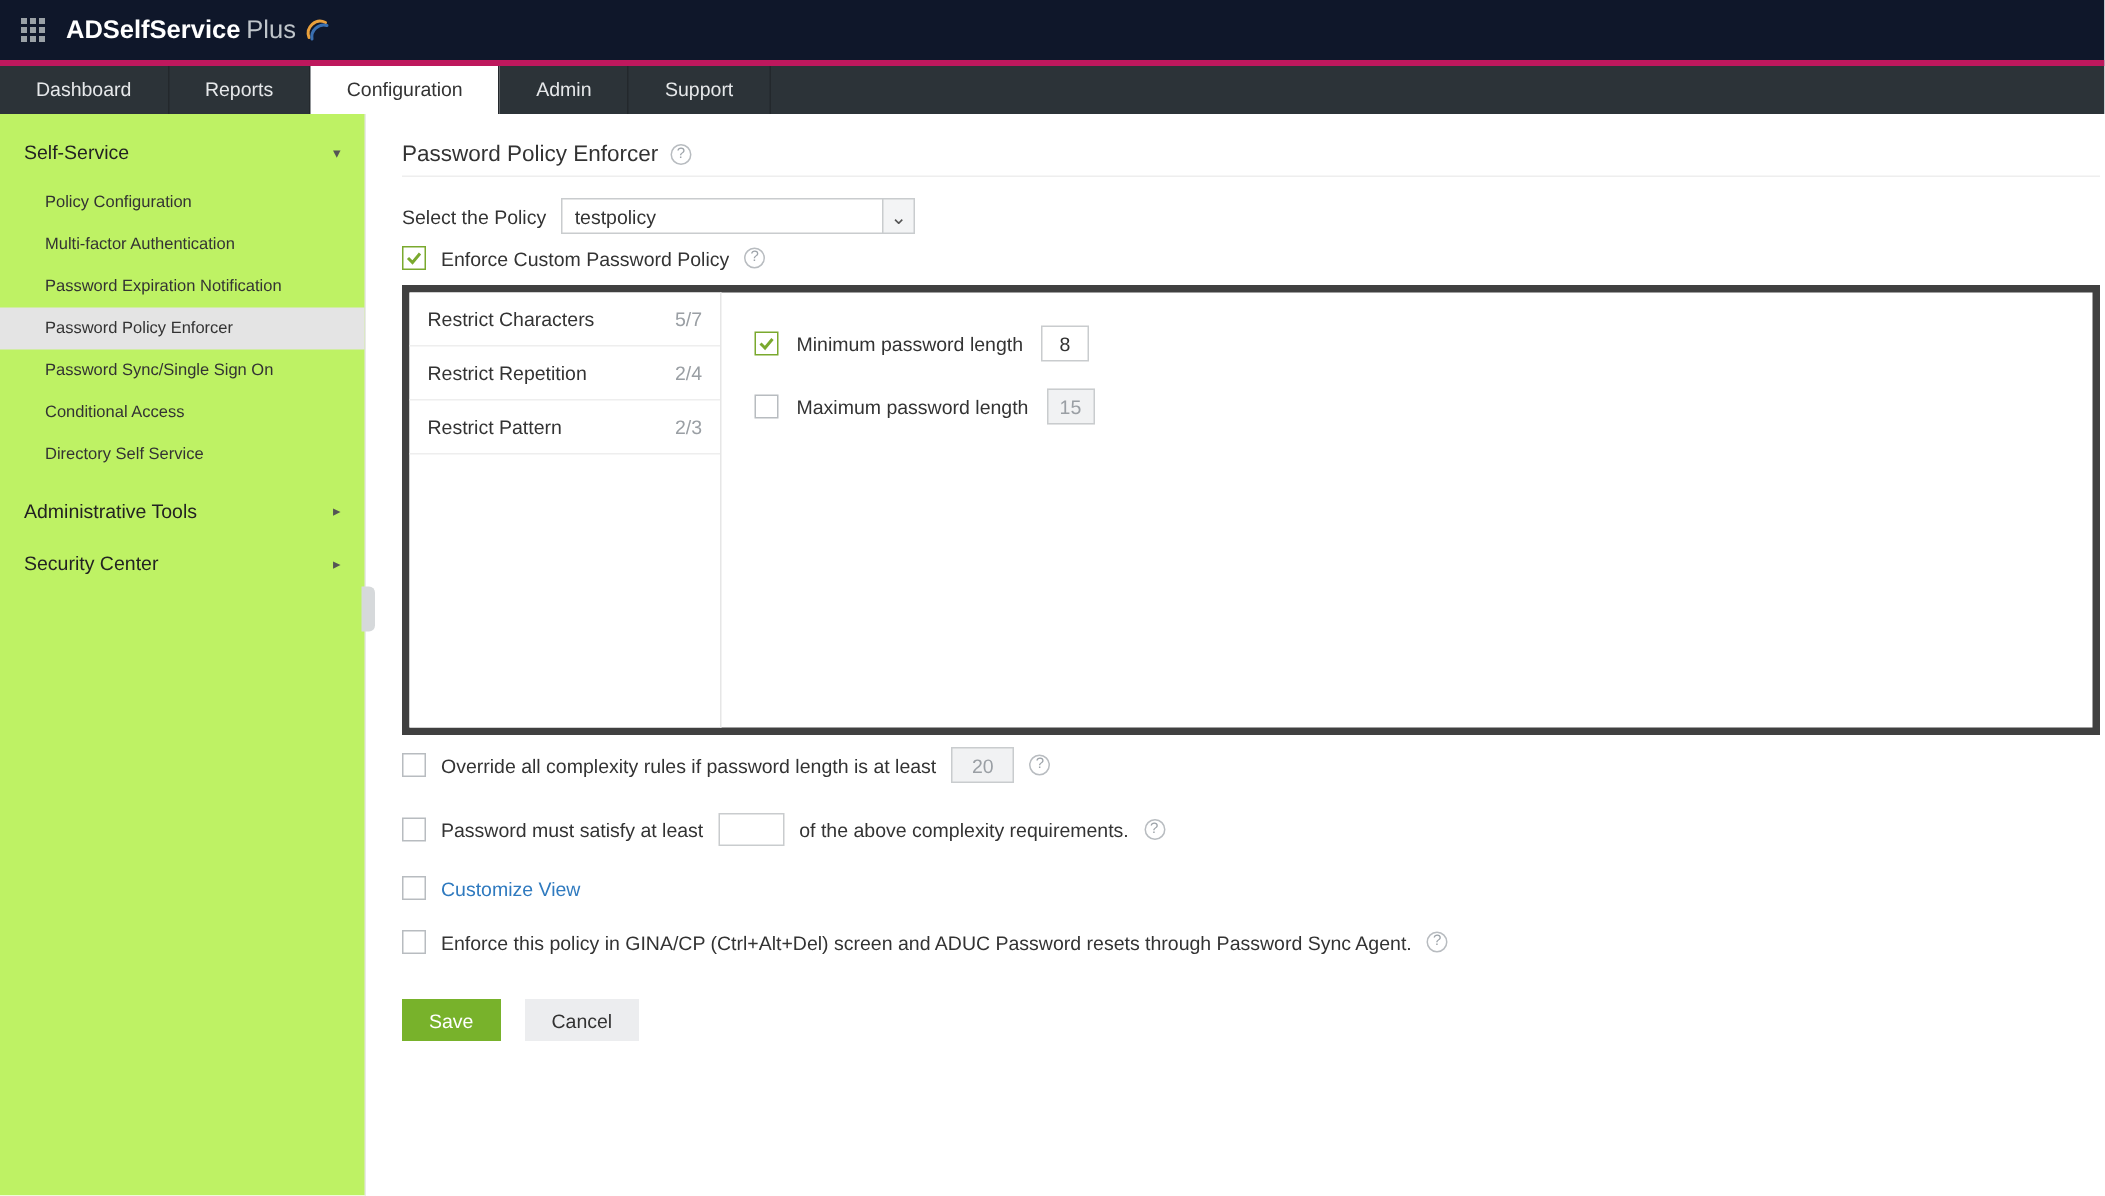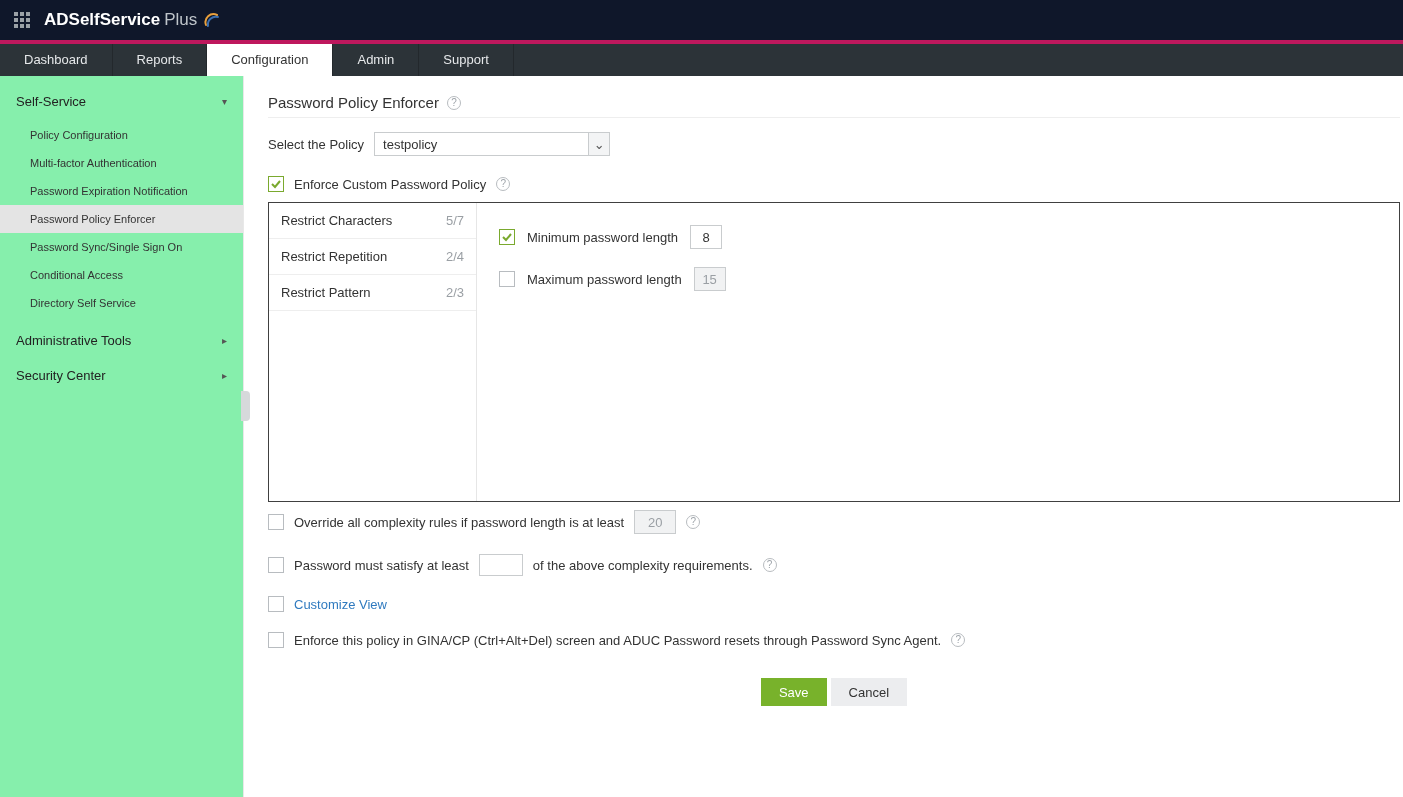--- a/index.html
+++ b/index.html
@@ -8,53 +8,53 @@
   .apps-icon{display:inline-flex;flex-wrap:wrap;width:16px;height:16px;gap:2px;margin-right:14px}
   .apps-icon span{width:4px;height:4px;background:#9aa1a6}
   .brand{color:#e8eaec;font-size:17px;font-weight:400;display:flex;align-items:center}
   .brand b{font-weight:600;color:#fff}
   .brand-plus{color:#bfc5ca;margin-left:4px}
   .brand-swirl{margin-left:6px}
   .tabbar{height:32px;background:#2c3338;display:flex}
   .tab{padding:0 24px;line-height:32px;color:#e6e8ea;font-size:13px;cursor:pointer;border-right:1px solid #23282c}
   .tab.active{background:#fff;color:#333}
   .layout{display:flex;min-height:721px}
-  .sidebar{width:244px;background:#86efac;border-right:1px solid #e8e8e8;padding-top:8px;position:relative}
+  .sidebar{width:244px;background:#bef264;border-right:1px solid #e8e8e8;padding-top:8px;position:relative}
   .side-group{padding:10px 16px;font-size:13px;color:#222;display:flex;align-items:center;justify-content:space-between;cursor:pointer}
   .side-items{padding:2px 0 6px 0}
   .side-item{padding:8px 16px 8px 30px;font-size:11px;color:#333;cursor:pointer}
   .side-item.active{background:#e4e4e4}
   .handle{position:absolute;right:-7px;top:315px;width:9px;height:30px;background:#d6d9db;border-radius:0 4px 4px 0}
   .main{flex:1;padding:18px 0 30px 24px}
   .page-title{font-size:15px;color:#333;display:flex;align-items:center;gap:8px;margin-bottom:4px}
   .hr{border-bottom:1px solid #eee;margin:6px 0 14px 0;width:1132px}
   .help{display:inline-flex;align-items:center;justify-content:center;width:14px;height:14px;border:1px solid #b8bcc0;border-radius:50%;color:#9ea4aa;font-size:10px;line-height:1}
-  .row{display:flex;align-items:center;gap:10px;margin-bottom:20px}
+  .row{display:flex;align-items:center;gap:10px;margin-bottom:8px}
   .select{display:flex;align-items:center}
   .select input{width:214px;height:24px;border:1px solid #c9ccce;border-right:none;padding:0 8px;font-size:13px;color:#333}
   .select .caret{width:22px;height:24px;border:1px solid #c9ccce;background:#f3f4f5;display:flex;align-items:center;justify-content:center;color:#555;cursor:pointer}
   .cb{width:16px;height:16px;border:1px solid #b8bcc0;display:inline-flex;align-items:center;justify-content:center;cursor:pointer;background:#fff;flex-shrink:0}
   .cb.checked{border-color:#7aa92e}
   .cb.checked svg{display:block}
   .cb svg{display:none}
-  .panel{display:flex;border:1px solid #404040;width:1132px;height:300px;margin-top:2px}
+  .panel{display:flex;border:5px solid #404040;width:1132px;height:300px;margin-top:2px}
   .panel-tabs{width:208px;border-right:1px solid #e6e6e6;display:flex;flex-direction:column;background:#fff}
   .ptab{padding:10px 12px;border-bottom:1px solid #eee;display:flex;justify-content:space-between;align-items:center;font-size:13px;color:#333;cursor:pointer}
   .ptab .cnt{color:#9a9fa4}
   .ptab.active{border-left:3px solid #85b52a;padding-left:9px;background:#fbfbfb}
   .panel-body{flex:1;padding:22px 22px}
   .opt-row{display:flex;align-items:center;gap:12px;margin-bottom:18px}
   .numbox{width:32px;height:24px;border:1px solid #c9ccce;text-align:center;font-size:13px;color:#333}
   .numbox:disabled{background:#f1f2f3;color:#9a9fa4}
   .below{width:1132px;margin-top:8px;display:flex;flex-direction:column;gap:20px}
   .below .row{margin-bottom:0}
   .wide-num{width:42px;height:24px;border:1px solid #c9ccce;text-align:center;font-size:13px;background:#f1f2f3;color:#9a9fa4}
   .midbox{width:44px;height:22px;border:1px solid #c9ccce}
   .link{color:#2f7abf;cursor:pointer}
-  .actions{width:1132px;display:flex;justify-content:center;gap:4px;margin-top:30px}
+  .actions{width:1132px;display:flex;justify-content:flex-start;gap:16px;margin-top:30px}
   .btn{height:28px;padding:0 18px;border:none;font-size:13px;cursor:pointer}
   .btn-primary{background:#78b22b;color:#fff}
   .btn-secondary{background:#ecedef;color:#333}
   .chev{font-size:10px;color:#555}
 </style>
 </head>
 <body>
 
 <div class="topbar">
   <span class="apps-icon">

